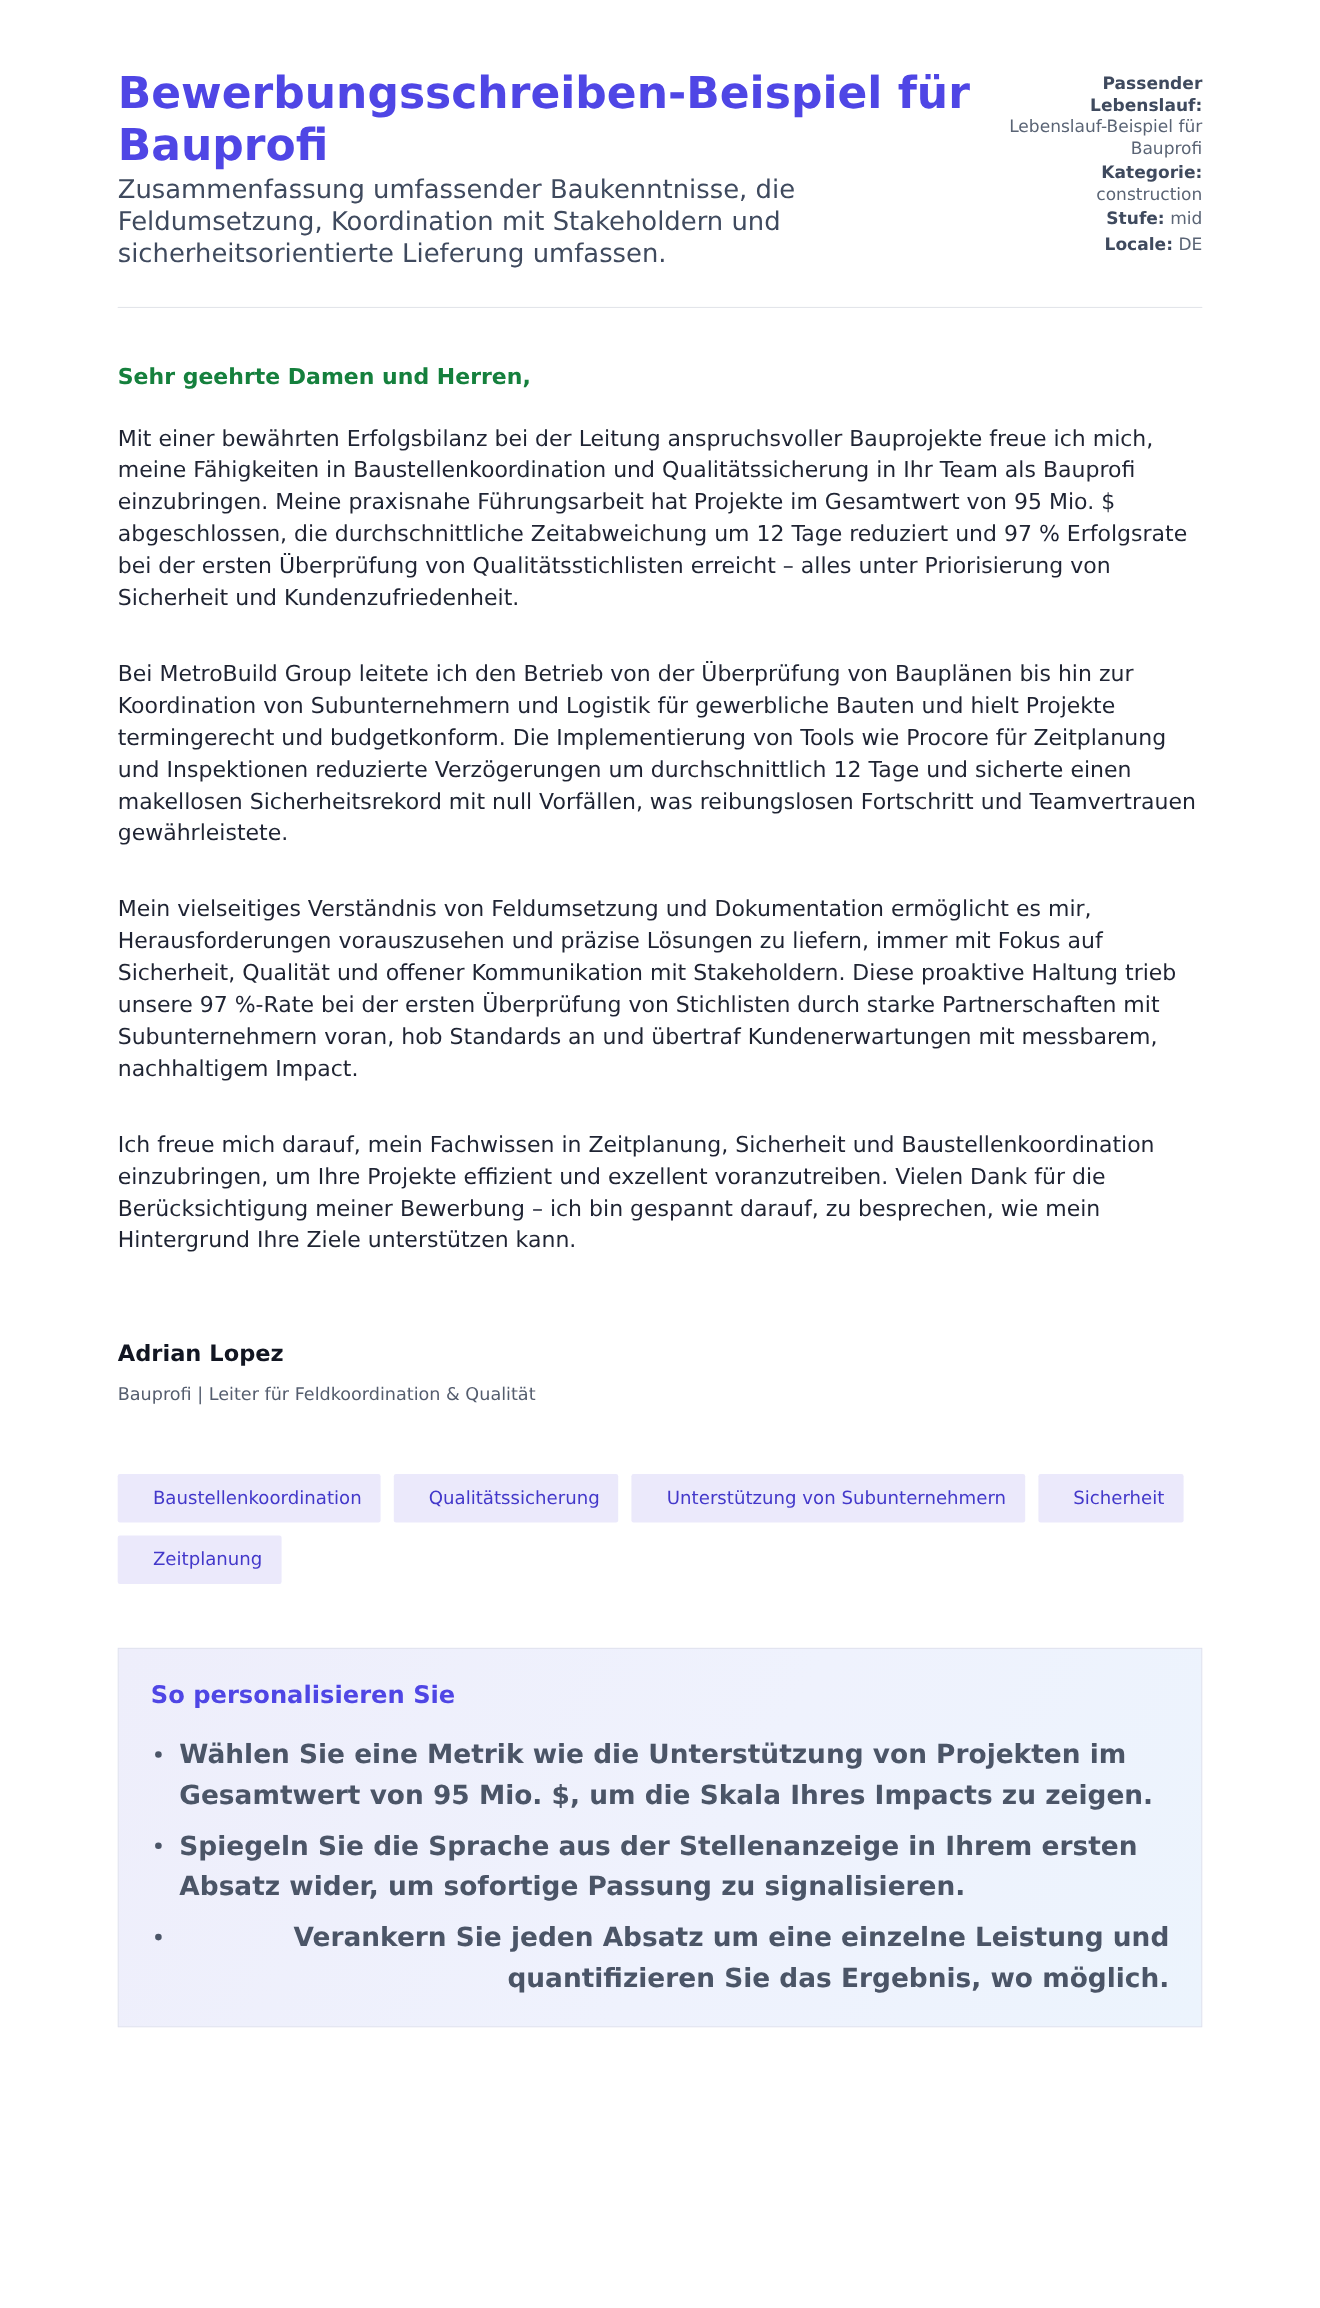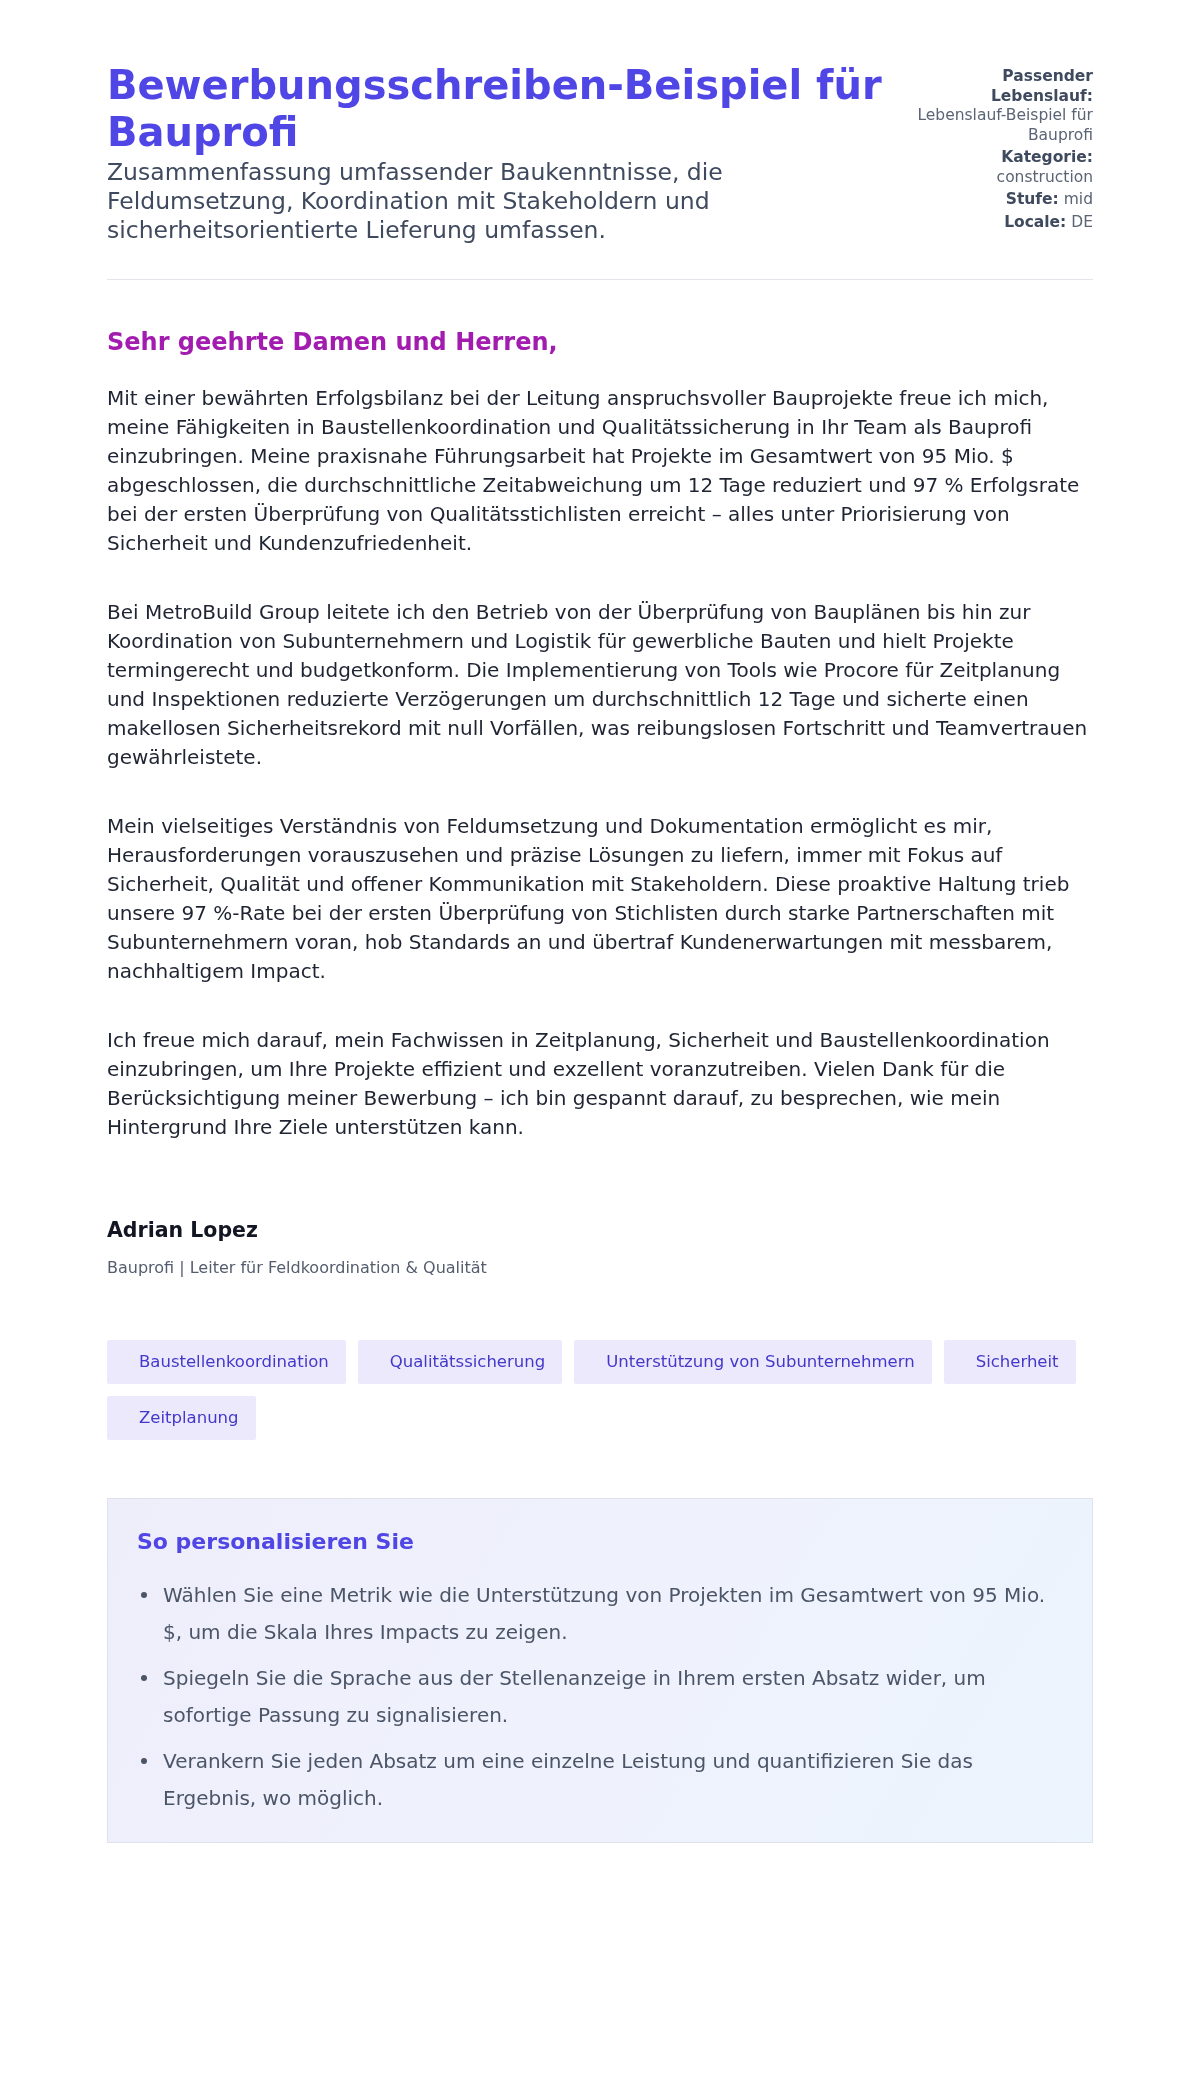--- a/index.html
+++ b/index.html
@@ -44,23 +44,23 @@
       color: #4b5567;
       padding-top: 5px;
     }
     .meta-row { margin-bottom: 3px; }
     .meta-label { font-weight: bold; color: #3f4a5e; }
     .meta-value { color: #5a6475; }
 
     
     .salutation {
       margin-top: 48px;
-      font-size: 24px;
-      font-weight: bold;
-      color: #a21caf;
+      font-size: 20px;
+      font-weight: bold;
+      color: #15803d;
       line-height: 28px;
     }
     .paragraph {
       margin-top: 28px;
       font-size: 20px;
       line-height: 29px;
       color: #1f2433;
     }
     .paragraph + .paragraph { margin-top: 40px; }
 
@@ -110,26 +110,27 @@
       color: #4f46e5;
       line-height: 30px;
     }
     .tips-list {
       margin-top: 20px;
       list-style: none;
     }
     .tips-item {
       position: relative;
       padding-left: 26px;
-      font-size: 20px;
+      font-size: 24px;
       line-height: 36.5px;
       color: #4b5567;
       margin-bottom: 10px;
-    }
-    .tips-item:last-child { margin-bottom: 0; }
+      font-weight: bold;
+    }
+    .tips-item:last-child { margin-bottom: 0; text-align: right; }
     .bullet {
       position: absolute;
       left: 4px;
       top: 15px;
       width: 6px;
       height: 6px;
       border-radius: 50%;
       background: #4b5567;
     }
   </style>

